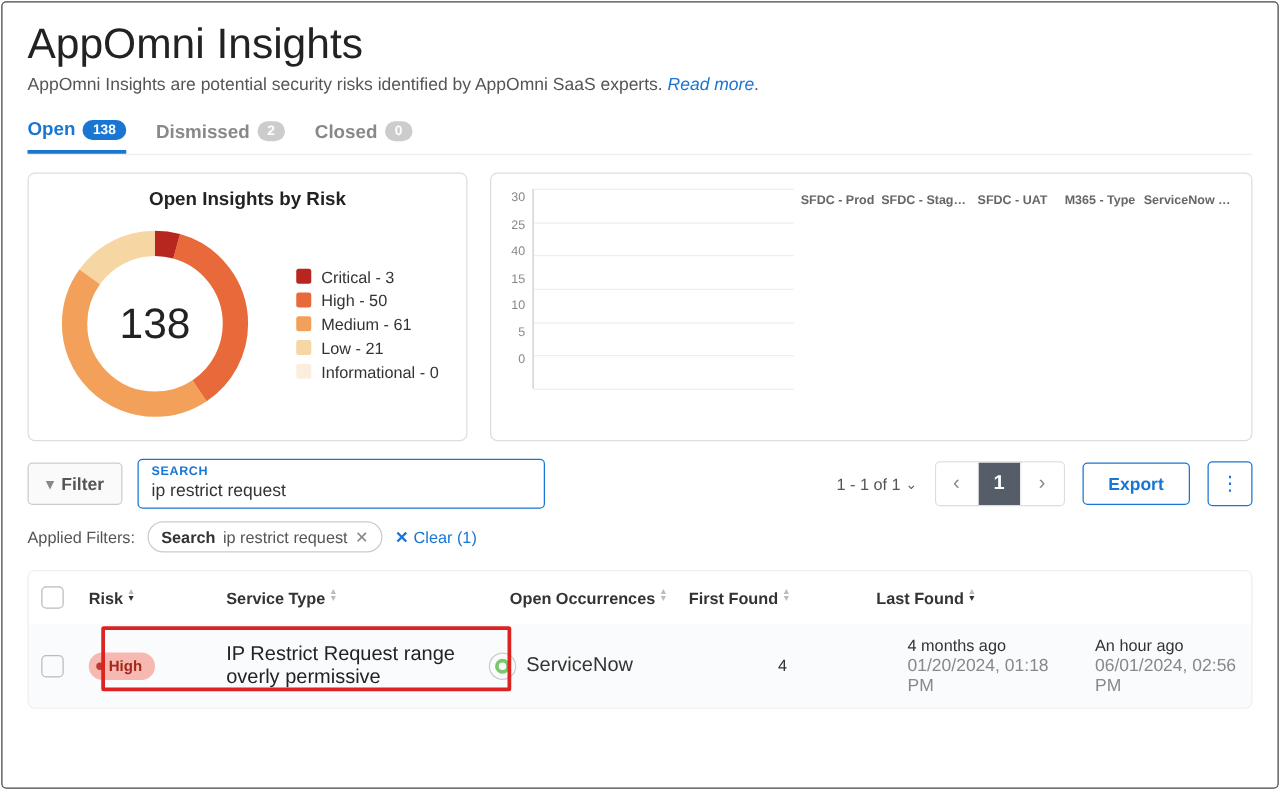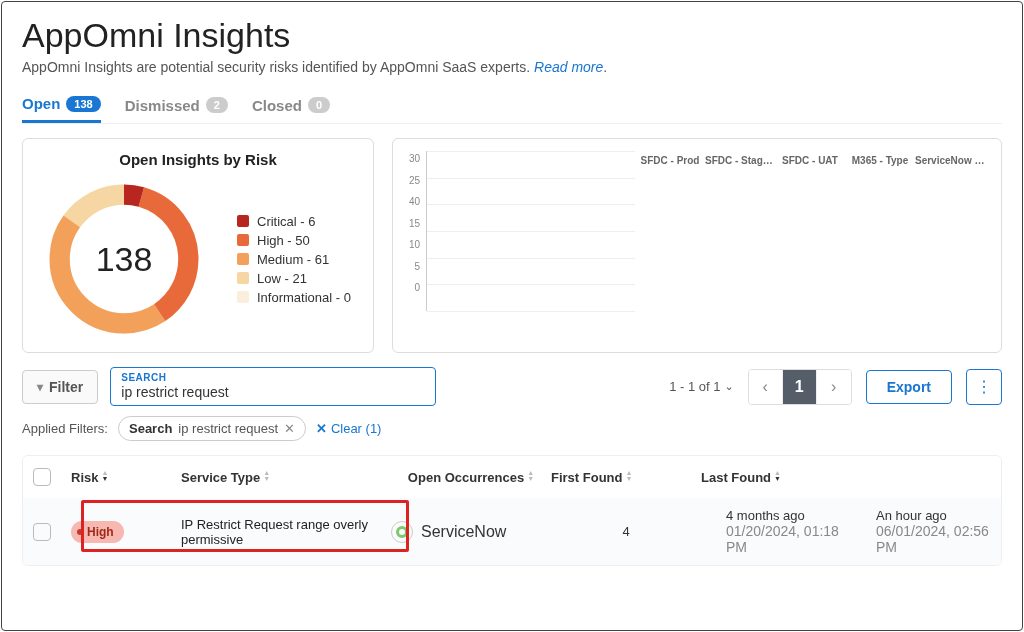--- a/index.html
+++ b/index.html
@@ -67,21 +67,21 @@
   .sort .on { color: #333; }
   .trow { padding: 10px 8px; background: #fafbfc; position: relative; }
   .chk { width: 18px; height: 18px; border: 1.5px solid #bbb; border-radius: 4px; margin-left: 2px; }
   .risk-badge { background: #f6b8b0; color: #a02a1a; font-size: 12px; font-weight: 600; padding: 4px 10px 4px 6px; border-radius: 999px; display: inline-flex; align-items: center; gap: 4px; width: max-content; }
   .risk-dot { width: 6px; height: 6px; border-radius: 50%; background: #c0392b; }
   .svc-cell { display: flex; align-items: center; gap: 8px; text-align: right; }
   .svc-icon { width: 22px; height: 22px; border-radius: 50%; border: 1.5px solid #ccc; display: flex; align-items: center; justify-content: center; }
   .svc-icon-inner { width: 12px; height: 12px; border: 3px solid #7bc96f; border-radius: 50%; }
   .date-cell { font-size: 13px; margin-left: 25px; }
   .date-cell .sub { font-size: 14px; color: #888; }
-  .insight-text { font-size: 13px; color: #222; }
+  .insight-text { font-size: 16px; color: #222; }
   .occ { text-align: center; font-size: 13px; }
   .highlight-box { position: absolute; border: 3px solid #d22; left: 58px; top: 2px; height: 52px; width: 328px; border-radius: 2px; pointer-events: none; }
   .th.center { justify-content: center; text-align: center; }
 </style>
 </head>
 <body>
 
 <div class="frame">
   <h1>AppOmni Insights</h1>
   <div class="subtitle">
@@ -113,21 +113,21 @@
             <circle id="seg-low" cx="21" cy="21" r="15.9" fill="none" stroke-width="5" transform="rotate(-90 21 21)" stroke="#f6d6a2" stroke-dasharray="15.202576623675826 84.7000697604796" stroke-dashoffset="-84.7000697604796"></circle>
             <circle id="seg-med" cx="21" cy="21" r="15.9" fill="none" stroke-width="5" transform="rotate(-90 21 21)" stroke="#f3a15a" stroke-dasharray="44.1598654306774 55.74278095347802" stroke-dashoffset="-40.5402043298022"></circle>
             <circle id="seg-high" cx="21" cy="21" r="15.9" fill="none" stroke-width="5" transform="rotate(-90 21 21)" stroke="#e86a3a" stroke-dasharray="36.196611008751965 63.70603537540345" stroke-dashoffset="-4.3435933210502355"></circle>
             <circle id="seg-crit" cx="21" cy="21" r="15.9" fill="none" stroke-width="5" transform="rotate(-90 21 21)" stroke="#b7261f" stroke-dasharray="4.3435933210502355 95.55905306310518" stroke-dashoffset="0"></circle>
           </svg>
           <div class="donut-center">138</div>
         </div>
         <div class="legend">
             <div class="legend-item">
               <span class="sw" style="background:#b7261f"></span>
-              <span>Critical - 6</span>
+              <span>Critical - 3</span>
             </div>
             <div class="legend-item">
               <span class="sw" style="background:#e86a3a"></span>
               <span>High - 50</span>
             </div>
             <div class="legend-item">
               <span class="sw" style="background:#f3a15a"></span>
               <span>Medium - 61</span>
             </div>
             <div class="legend-item">

